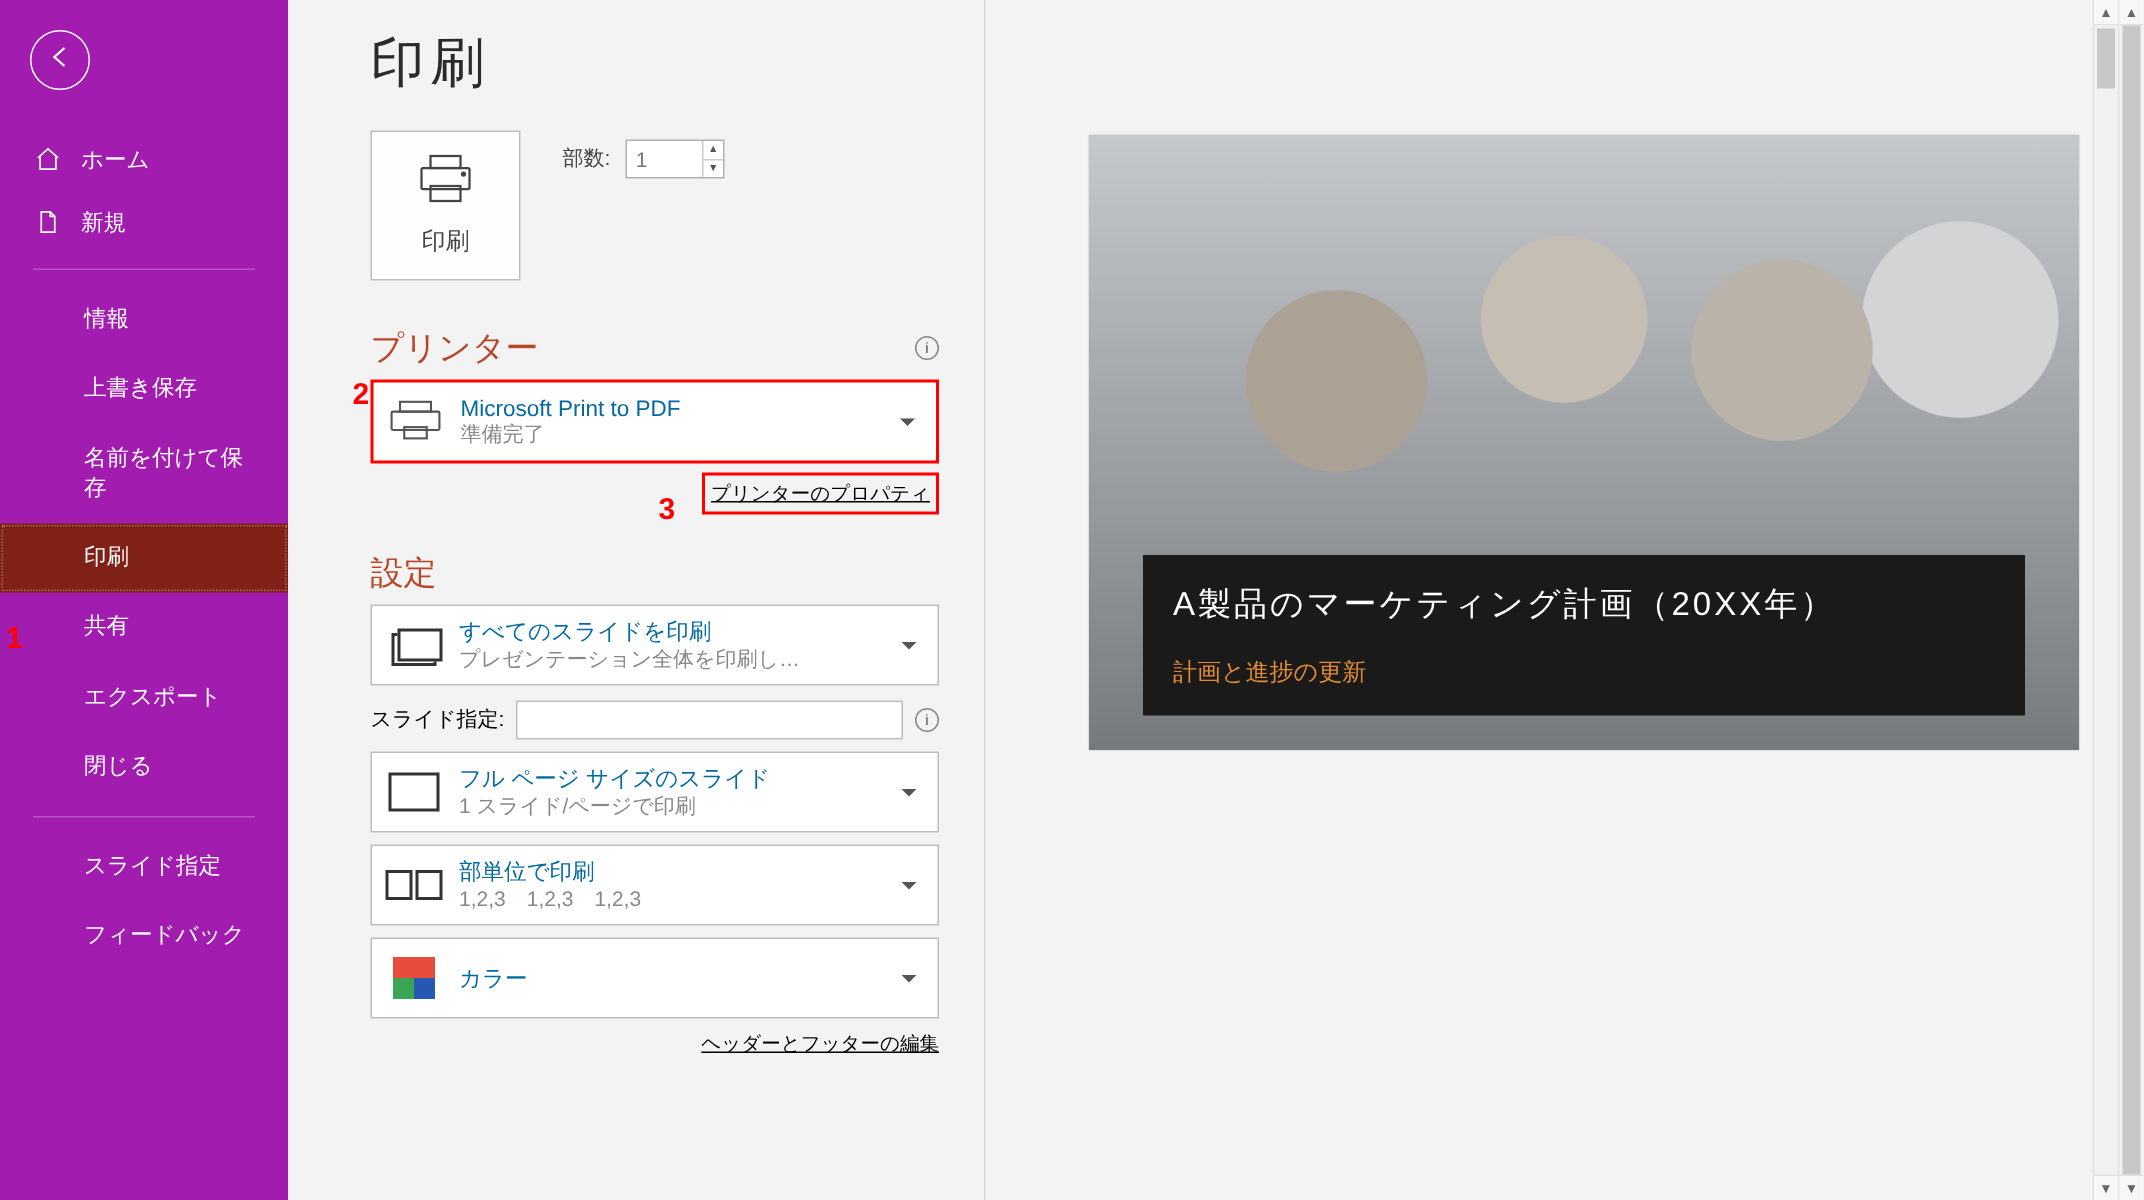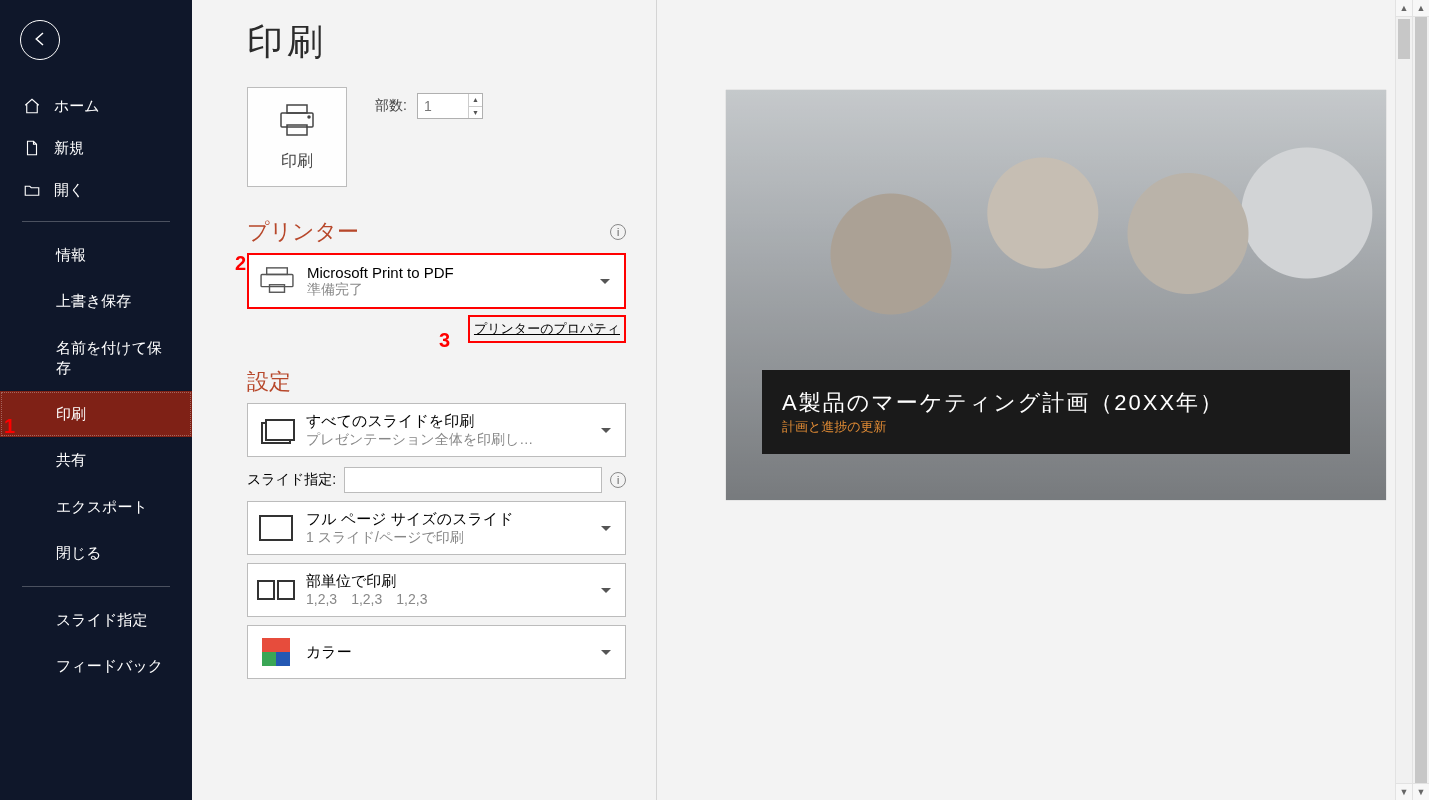--- a/index.html
+++ b/index.html
@@ -10,21 +10,21 @@
       height: 800px;
       overflow: hidden;
       display: flex;
       position: relative;
     }
 
     
     .sidebar {
       width: 192px;
       height: 100%;
-      background: #0f172a;
+      background: #a21caf;
       color: #fff;
       font-size: 15px;
       display: flex;
       flex-direction: column;
       padding-top: 20px;
     }
     .back-button {
       width: 40px; height: 40px;
       border: 1.5px solid #fff;
       border-radius: 50%;
@@ -150,21 +150,21 @@
     }
     .dropdown.highlight {
       border: 2px solid #ff0000;
     }
     .dropdown .dd-icon {
       width: 40px; height: 40px;
       display:flex; align-items:center; justify-content: center;
       flex-shrink: 0;
     }
     .dropdown .dd-texts { flex:1; min-width:0; }
-    .dropdown .dd-line1 { font-size: 15px; color: #000000; white-space: nowrap; overflow:hidden; text-overflow:ellipsis;}
+    .dropdown .dd-line1 { font-size: 15px; color: #0369a1; white-space: nowrap; overflow:hidden; text-overflow:ellipsis;}
     .dropdown .dd-line2 { font-size: 14px; color: #888; white-space: nowrap; overflow:hidden; text-overflow:ellipsis;}
     .dropdown .chevron {
       width: 0; height: 0;
       border-left: 5px solid transparent;
       border-right: 5px solid transparent;
       border-top: 5px solid #555;
       margin: 0 6px 0 4px;
     }
     .link-right {
       text-align: right;
@@ -250,21 +250,21 @@
       left: 36px; right: 36px; top: 280px;
       background: #1a1a1a;
       color: #fff;
       padding: 18px 20px 18px 20px;
     }
     .title-band h2 {
       font-size: 22px; font-weight: 500; letter-spacing: 2px;
       white-space: nowrap;
     }
     .title-band .subtitle {
-      color: #e18b34; font-size: 13px; margin-top: 0;
+      color: #e18b34; font-size: 16px; margin-top: 20px;
     }
 
     
     .vscroll {
       position: absolute;
       top: 0; bottom: 0;
       width: 17px;
       background: #f1f1f1;
       border-left: 1px solid #e2e2e2;
       display: flex;
@@ -313,28 +313,20 @@
     <span>ホーム</span>
   </div>
   <div class="nav-item">
     <span class="icon">
       <svg viewBox="0 0 24 24">
           <path d="M6 3 H14 L18 7 V21 H6 Z M14 3 V7 H18"></path>
         </svg>
     </span>
     <span>新規</span>
   </div>
-  <div class="nav-item">
-    <span class="icon">
-      <svg viewBox="0 0 24 24">
-          <path d="M3 7 H9 L11 9 H21 V19 H3 Z M3 7 V19"></path>
-        </svg>
-    </span>
-    <span>開く</span>
-  </div>
 
   <div class="divider"></div>
 
   <div class="sub-nav-item"><span>情報</span></div>
   <div class="sub-nav-item"><span>上書き保存</span></div>
   <div class="sub-nav-item"><span>名前を付けて保存</span></div>
   <div class="sub-nav-item active"><span>印刷</span></div>
   <div class="sub-nav-item"><span>共有</span></div>
   <div class="sub-nav-item"><span>エクスポート</span></div>
   <div class="sub-nav-item"><span>閉じる</span></div>
@@ -459,20 +451,23 @@
               </div>
             </div>
         </div>
         <div class="dd-texts">
           <div class="dd-line1">カラー</div>
         </div>
         <div class="chevron"></div>
       </div>
     </div>
 
+    <div class="link-right">
+      <span class="link">ヘッダーとフッターの編集</span>
+    </div>
   </section>
 
   <section class="preview-pane">
     <div class="slide-preview">
       <div class="preview-photo"></div>
       <div class="title-band">
         <h2>A製品のマーケティング計画（20XX年）</h2>
         <div class="subtitle">計画と進捗の更新</div>
       </div>
     </div>

